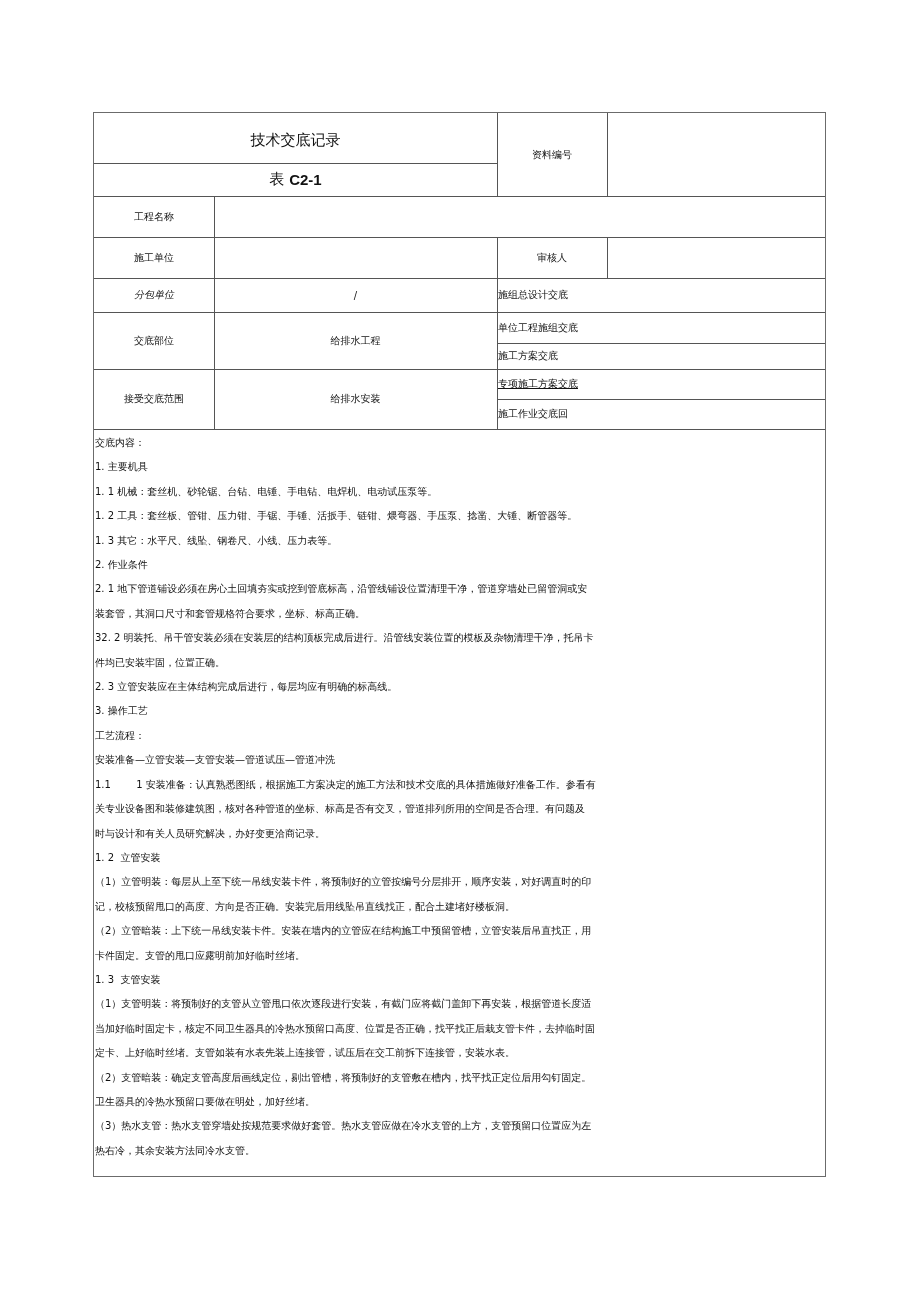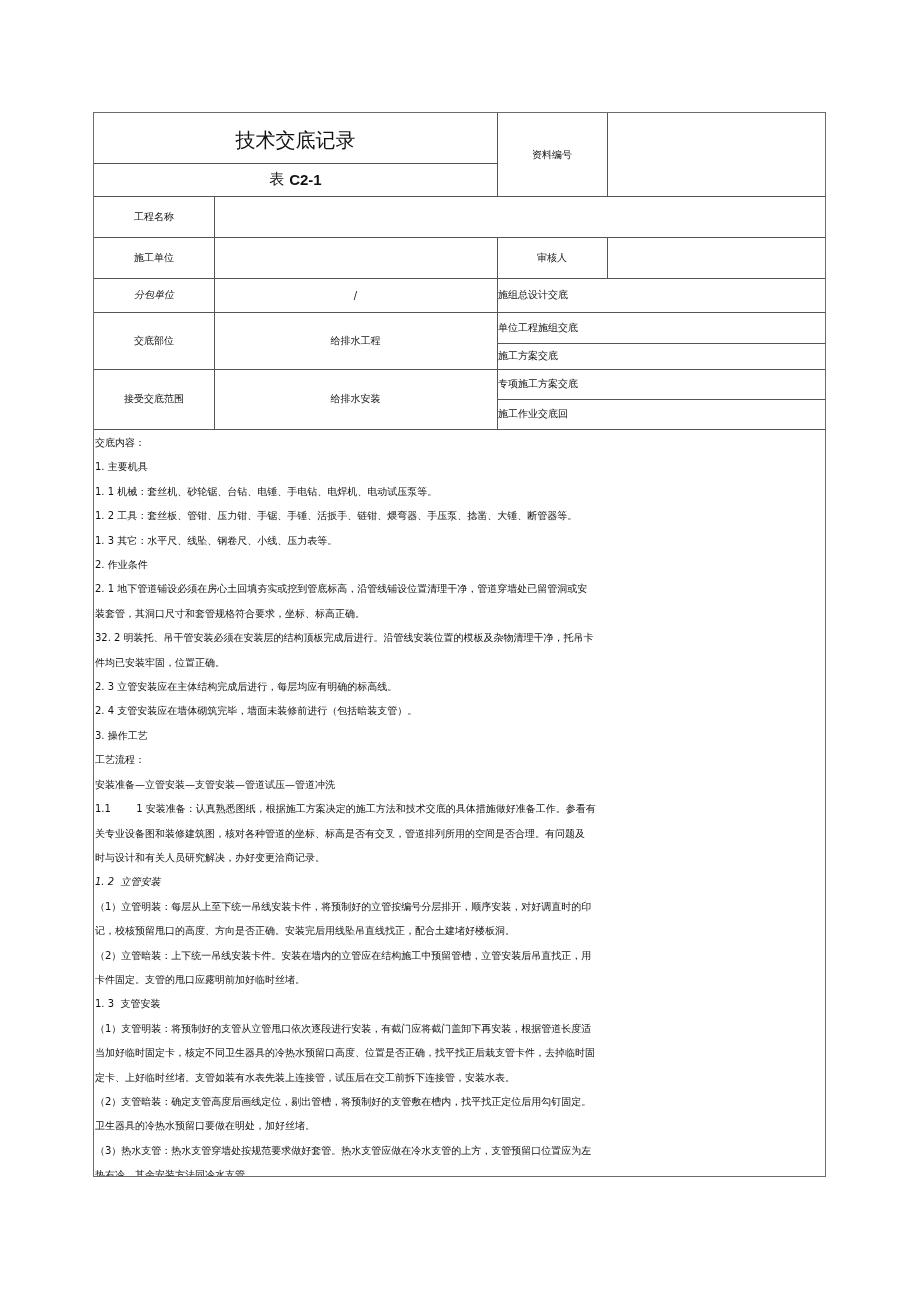--- a/index.html
+++ b/index.html
@@ -5,21 +5,21 @@
   html, body { margin: 0; padding: 0; background: #ffffff; }
   body { width: 920px; height: 1301px; position: relative; overflow: hidden;
          font-family: "DejaVu Sans", "Liberation Sans", sans-serif; color: #111; }
   .sheet { position: absolute; left: 93px; top: 112px; width: 733px; height: 1065px;
            border: 1px solid #6b6b6b; box-sizing: border-box; overflow: hidden; }
   .cell { position: absolute; box-sizing: border-box; display: flex; align-items: center;
           justify-content: center; font-size: 10px; }
   .cell.left { justify-content: flex-start; padding-left: 1px; }
   .hl { position: absolute; height: 0; border-top: 1px solid #555; }
   .vl { position: absolute; width: 0; border-left: 1px solid #555; }
-  .title { font-size: 20px; letter-spacing: 0px; }
+  .title { font-size: 15px; letter-spacing: 0px; }
   .formno { font-size: 15px; }
   .formno b { font-family: "Liberation Sans", sans-serif; font-weight: bold; }
   .content { position: absolute; left: 1px; top: 318px; width: 730px; font-size: 10px;
              line-height: 24.4px; }
   .content p { margin: 0; white-space: nowrap; overflow: hidden; }
 </style>
 </head>
 <body>
 
 <div class="sheet">
@@ -59,43 +59,42 @@
   <div class="cell" style="left:120px; top:165px; width:283px; height:34px;">/</div>
   <div class="cell left" style="left:403px; top:165px; width:330px; height:34px;">施组总设计交底</div>
 
   <div class="cell" style="left:0; top:199px; width:120px; height:57px;">交底部位</div>
   <div class="cell" style="left:120px; top:199px; width:283px; height:57px;">给排水工程</div>
   <div class="cell left" style="left:403px; top:199px; width:330px; height:31px;">单位工程施组交底</div>
   <div class="cell left" style="left:403px; top:230px; width:330px; height:26px;">施工方案交底</div>
 
   <div class="cell" style="left:0; top:256px; width:120px; height:60px;">接受交底范围</div>
   <div class="cell" style="left:120px; top:256px; width:283px; height:60px;">给排水安装</div>
-  <div class="cell left" style="left:403px; top:256px; width:330px; height:30px;">专项施工方案交底</div>
+  <div class="cell left" style="left:403px; top:256px; width:330px; height:30px;text-decoration:underline;">专项施工方案交底</div>
   <div class="cell left" style="left:403px; top:286px; width:330px; height:30px;">施工作业交底回</div>
 
   <div class="content">
     <p>交底内容：</p>
     <p>1. 主要机具</p>
     <p>1. 1 机械：套丝机、砂轮锯、台钻、电锤、手电钻、电焊机、电动试压泵等。</p>
     <p>1. 2  工具：套丝板、管钳、压力钳、手锯、手锤、活扳手、链钳、煨弯器、手压泵、捻凿、大锤、断管器等。</p>
     <p>1. 3  其它：水平尺、线坠、钢卷尺、小线、压力表等。</p>
     <p>2. 作业条件</p>
     <p>2. 1 地下管道铺设必须在房心土回填夯实或挖到管底标高，沿管线铺设位置清理干净，管道穿墙处已留管洞或安</p>
     <p>装套管，其洞口尺寸和套管规格符合要求，坐标、标高正确。</p>
     <p>32. 2 明装托、吊干管安装必须在安装层的结构顶板完成后进行。沿管线安装位置的模板及杂物清理干净，托吊卡</p>
     <p>件均已安装牢固，位置正确。</p>
     <p>2. 3 立管安装应在主体结构完成后进行，每层均应有明确的标高线。</p>
-    <p>2. 4 支管安装应在墙体砌筑完毕，墙面未装修前进行（包括暗装支管）。</p>
     <p>3. 操作工艺</p>
     <p>工艺流程：</p>
     <p>安装准备—立管安装—支管安装—管道试压—管道冲洗</p>
     <p style="white-space:pre;">1.1        1 安装准备：认真熟悉图纸，根据施工方案决定的施工方法和技术交底的具体措施做好准备工作。参看有</p>
     <p>关专业设备图和装修建筑图，核对各种管道的坐标、标高是否有交叉，管道排列所用的空间是否合理。有问题及</p>
     <p>时与设计和有关人员研究解决，办好变更洽商记录。</p>
-    <p style="white-space:pre;font-style:italic;">1. 2  立管安装</p>
+    <p style="white-space:pre;">1. 2  立管安装</p>
     <p>（1）立管明装：每层从上至下统一吊线安装卡件，将预制好的立管按编号分层排开，顺序安装，对好调直时的印</p>
     <p>记，校核预留甩口的高度、方向是否正确。安装完后用线坠吊直线找正，配合土建堵好楼板洞。</p>
     <p>（2）立管暗装：上下统一吊线安装卡件。安装在墙内的立管应在结构施工中预留管槽，立管安装后吊直找正，用</p>
     <p>卡件固定。支管的甩口应露明前加好临时丝堵。</p>
     <p style="white-space:pre;">1. 3  支管安装</p>
     <p>（1）支管明装：将预制好的支管从立管甩口依次逐段进行安装，有截门应将截门盖卸下再安装，根据管道长度适</p>
     <p>当加好临时固定卡，核定不同卫生器具的冷热水预留口高度、位置是否正确，找平找正后栽支管卡件，去掉临时固</p>
     <p>定卡、上好临时丝堵。支管如装有水表先装上连接管，试压后在交工前拆下连接管，安装水表。</p>
     <p>（2）支管暗装：确定支管高度后画线定位，剔出管槽，将预制好的支管敷在槽内，找平找正定位后用勾钉固定。</p>
     <p>卫生器具的冷热水预留口要做在明处，加好丝堵。</p>

